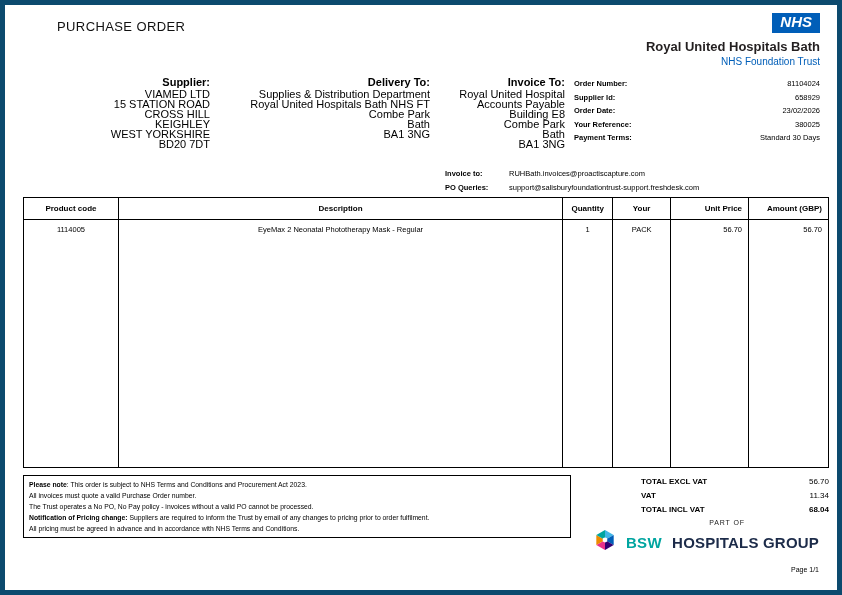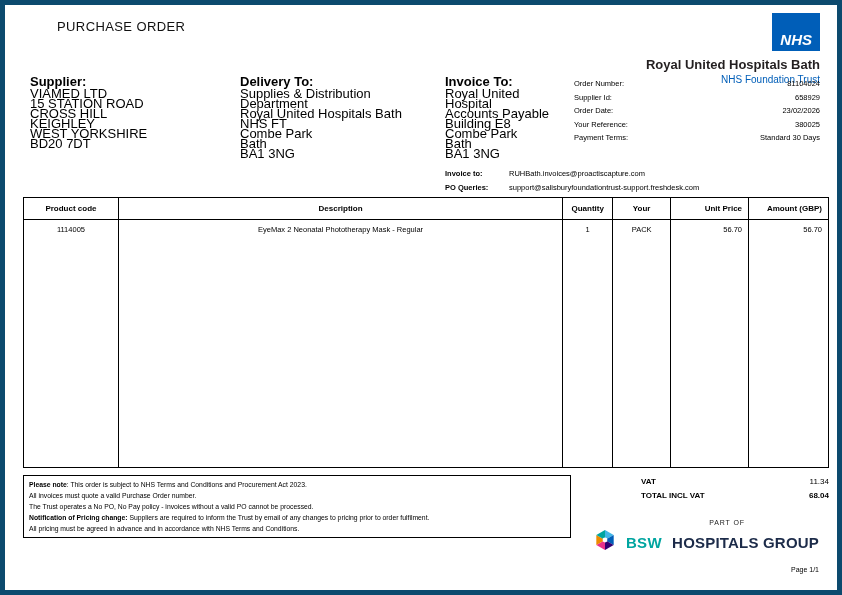--- a/index.html
+++ b/index.html
@@ -3,33 +3,33 @@
 <meta charset="utf-8">
 <style>
   * { margin:0; padding:0; box-sizing:border-box; }
   html,body { width:842px; height:595px; background:#fff; }
   body { font-family:"Liberation Sans", sans-serif; color:#000; position:relative; }
   .page { position:absolute; inset:0; background:#fff; border:5px solid #0c4a6e; overflow:hidden; }
 
   .po-title { position:absolute; left:52px; top:14px; font-size:13px; letter-spacing:.4px; color:#111; }
 
   .brand { position:absolute; right:17px; top:8px; text-align:right; }
-  .nhs-box { display:inline-block; background:#005EB8; color:#fff; font-weight:bold; font-style:italic; font-size:15px; line-height:1; padding:19px 8px 4px 8px; }
+  .nhs-box { display:inline-block; background:#005EB8; color:#fff; font-weight:bold; font-style:italic; font-size:15px; line-height:1; padding:1px 8px 4px 8px; }
   .org-name { font-size:13px; font-weight:bold; color:#231f20; margin-top:6px; }
   .org-sub { font-size:10px; color:#005EB8; margin-top:2px; }
 
-  .addr { position:absolute; top:72px; font-size:13px; line-height:10px; }
+  .addr { position:absolute; top:72px; font-size:11px; line-height:10px;text-align:right; }
   .addr .lbl { font-weight:bold; margin-bottom:2px; }
   .addr-supplier { left:25px; width:180px; }
   .addr-delivery { left:235px; width:190px; }
   .addr-invoice  { left:440px; width:120px; }
 
   .meta { position:absolute; left:569px; right:17px; top:72px; font-size:7.5px; }
   .meta-row { display:flex; justify-content:space-between; line-height:13.6px; }
-  .meta-row .lbl { font-weight:normal;text-align:right; }
+  .meta-row .lbl { font-weight:bold;text-align:right; }
 
   .contact { position:absolute; left:440px; top:162px; font-size:7.5px; }
   .contact-row { line-height:14px; }
   .contact-row .lbl { font-weight:bold; display:inline-block; width:64px; }
 
   table.po-table { position:absolute; left:18px; top:192px; width:806px; border-collapse:collapse; font-size:7.5px; }
   .po-table th, .po-table td { border:1px solid #000; padding:5px 6px; text-align:center; vertical-align:top; }
   .po-table th { font-size:8px; font-weight:bold; height:22px; vertical-align:middle; }
   .po-table td { height:248px;margin-left:6px; }
   .po-table th.num, .po-table td.num { text-align:right; }
@@ -157,20 +157,24 @@
   <div class="notes">
     <div><b>Please note</b><span>: This order is subject to NHS Terms and Conditions and Procurement Act 2023.</span></div>
     <div>All invoices must quote a valid Purchase Order number.</div>
     <div>The Trust operates a No PO, No Pay policy - invoices without a valid PO cannot be processed.</div>
     <div><b>Notification of Pricing change:</b><span> Suppliers are required to inform the Trust by email of any changes to pricing prior to order fulfilment.</span></div>
     <div>All pricing must be agreed in advance and in accordance with NHS Terms and Conditions.</div>
   </div>
 
   <div class="totals">
     <div class="totals-row">
+      <span class="lbl">TOTAL EXCL VAT</span>
+      <span class="val">56.70</span>
+    </div>
+    <div class="totals-row">
       <span class="lbl">VAT</span>
       <span class="val">11.34</span>
     </div>
     <div class="totals-row grand">
       <span class="lbl">TOTAL INCL VAT</span>
       <span class="val">68.04</span>
     </div>
   </div>
 
   <div class="part-of">PART OF</div>

